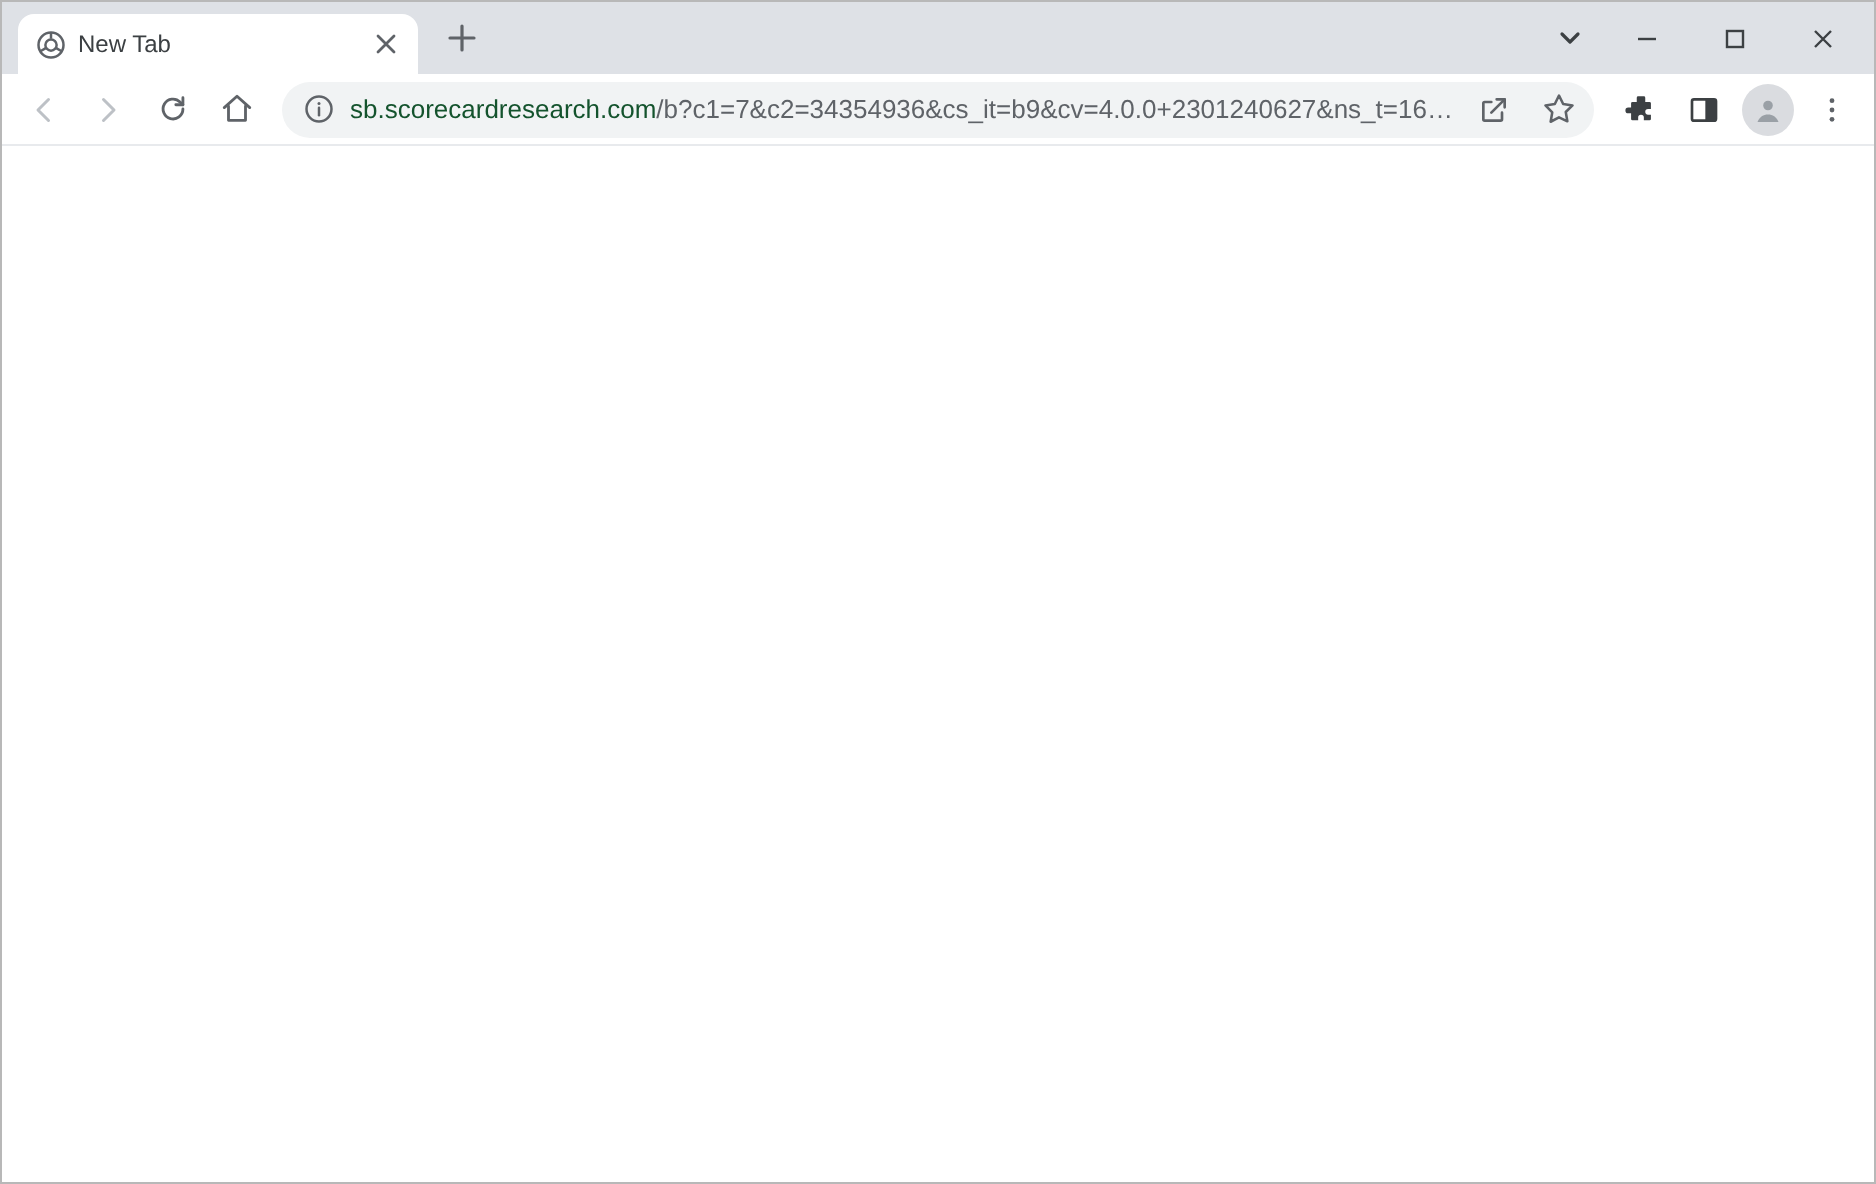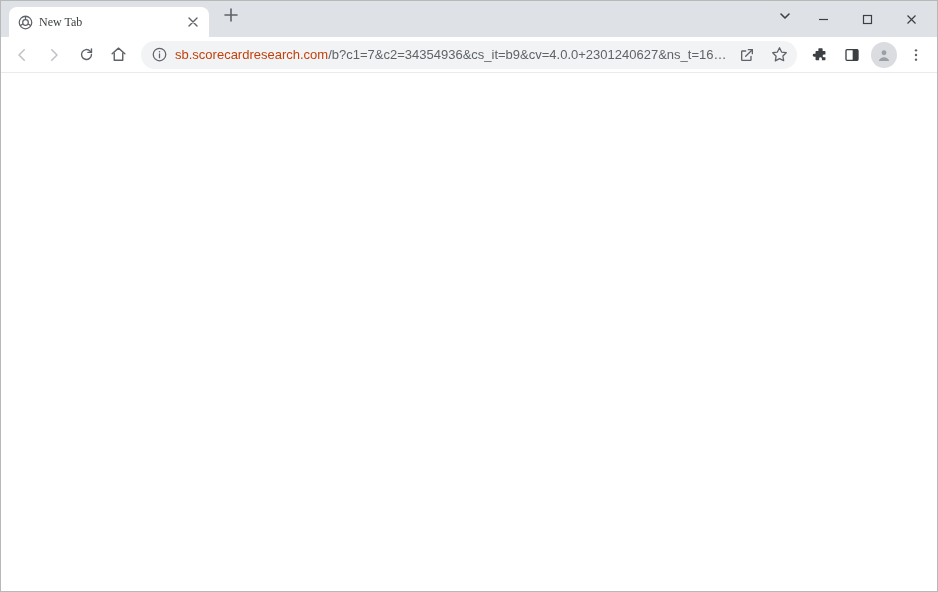--- a/index.html
+++ b/index.html
@@ -10,23 +10,22 @@
     font-size: 12px;
     background: #dfe1e5;
     overflow: hidden;
     border: 1px solid #b8b8b8;
   }
   
   .titlebar {
     height: 36px;
     background: #dee1e6;
     display: flex;
-    align-items: flex-start;
+    align-items: center;
     position: relative;
-    font-family: Liberation Serif, serif;
   }
   .tab {
     margin-left: 8px;
     margin-top: 6px;
     height: 30px;
     width: 200px;
     background: #ffffff;
     border-top-left-radius: 8px;
     border-top-right-radius: 8px;
     display: flex;
@@ -108,21 +107,21 @@
     display:flex; align-items:center; justify-content:center;
     color:#5f6368;
     cursor:pointer;
   }
   .omnibox .url {
     flex:1; min-width:0;
     font-size:13px;
     white-space:nowrap; overflow:hidden; text-overflow:ellipsis;
     color:#5f6368;
   }
-  .omnibox .url .host { color:#c2410c; }
+  .omnibox .url .host { color:#14532d; }
   .omni-icon {
     width:24px; height:24px;
     display:flex;align-items:center;justify-content:center;
     color:#5f6368; border-radius:50%;
     cursor:pointer;
   }
   .ext-btn {
     width:30px; height:30px;
     display:flex;align-items:center;justify-content:center;
     color:#3c4043; border-radius:50%;

